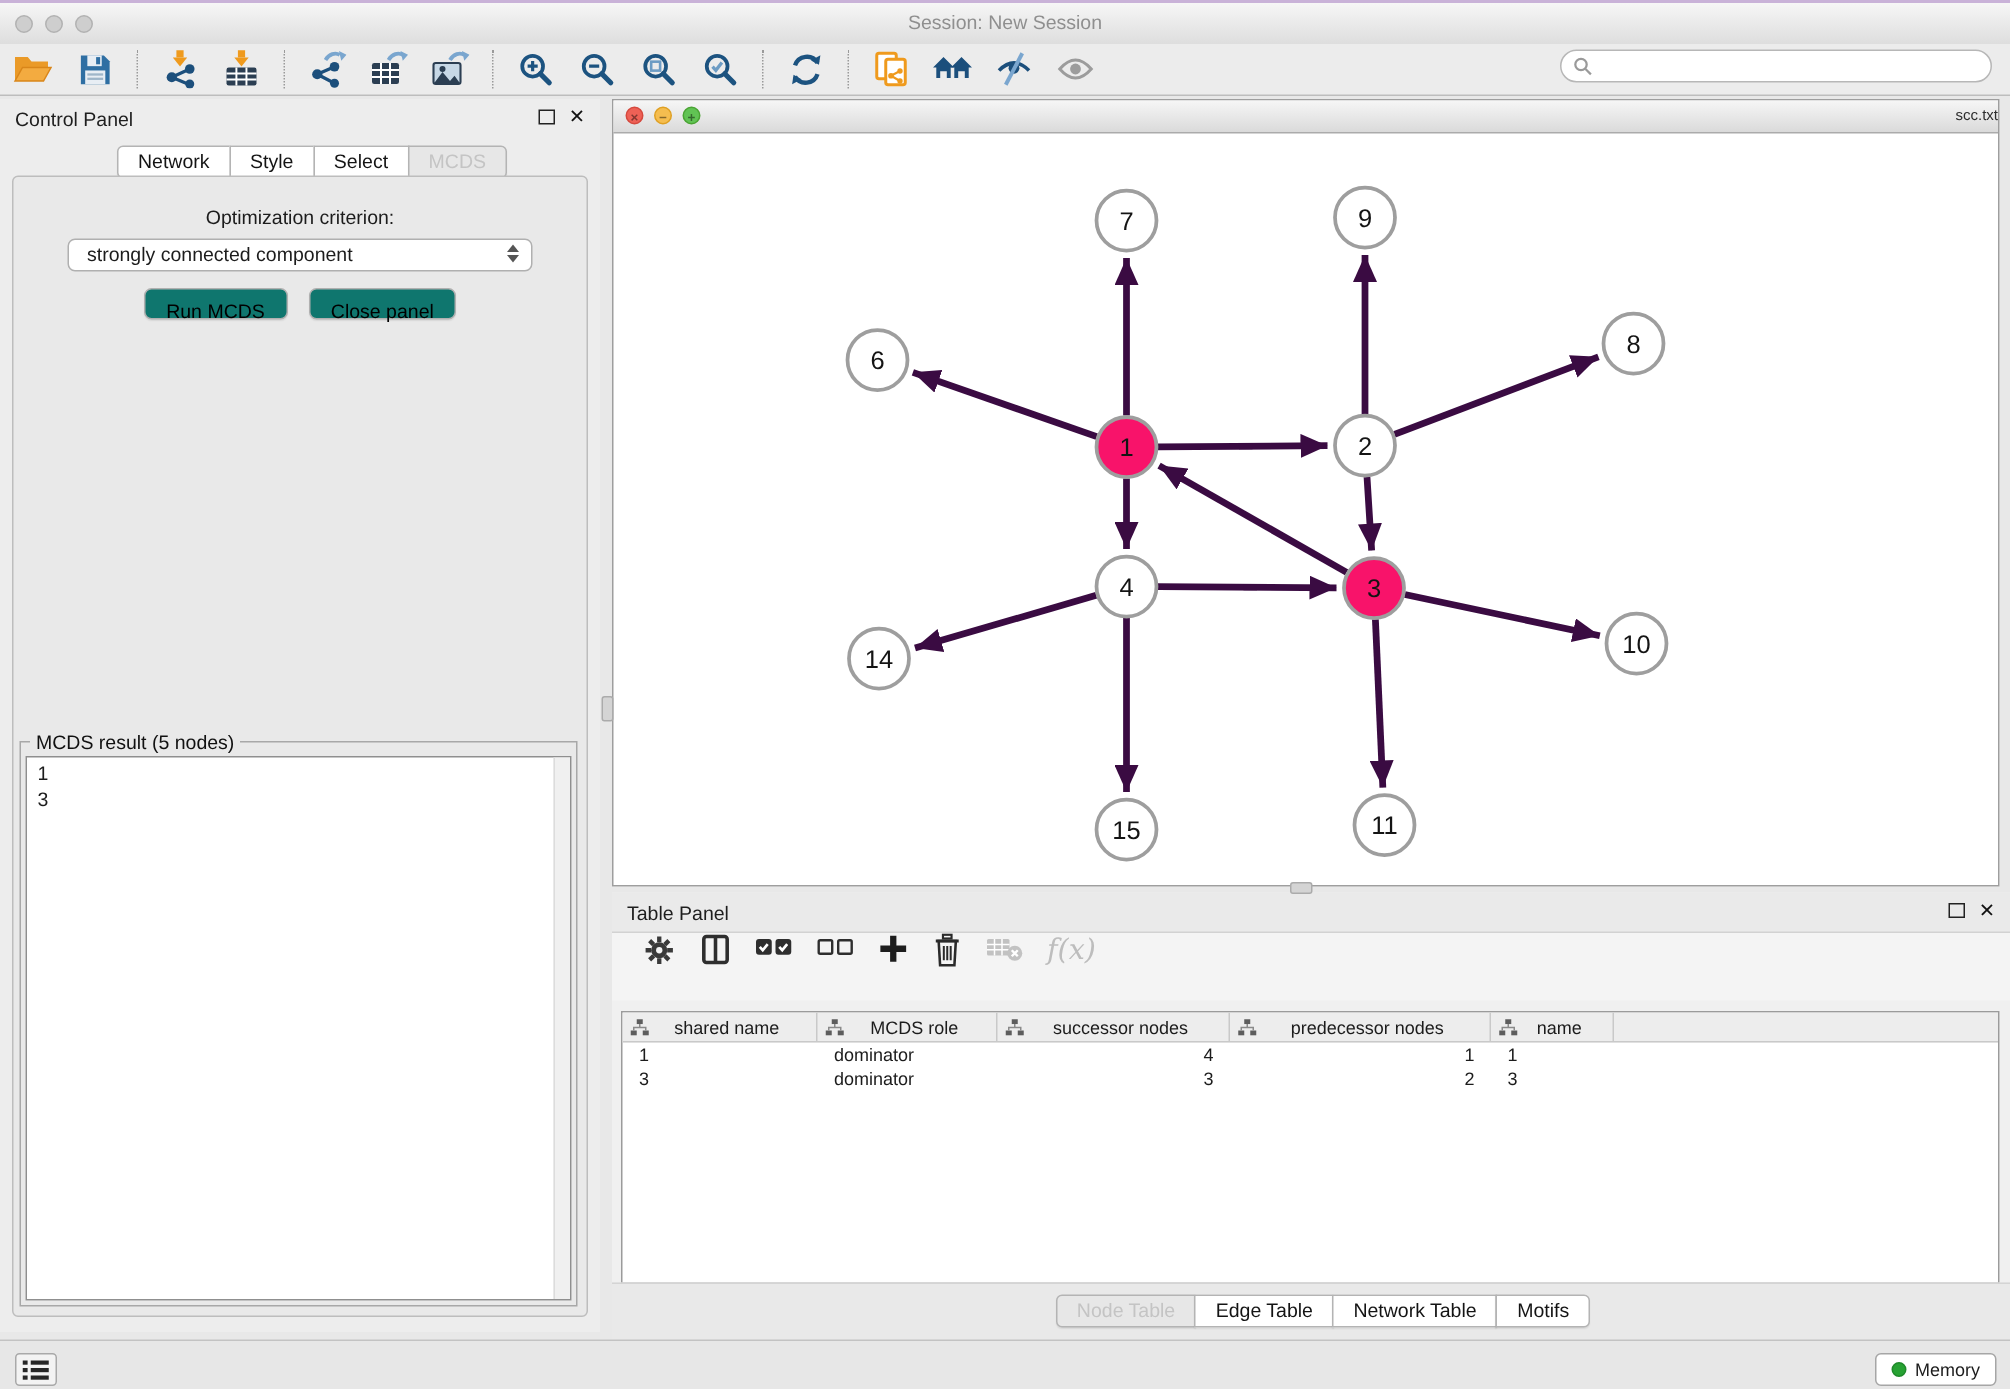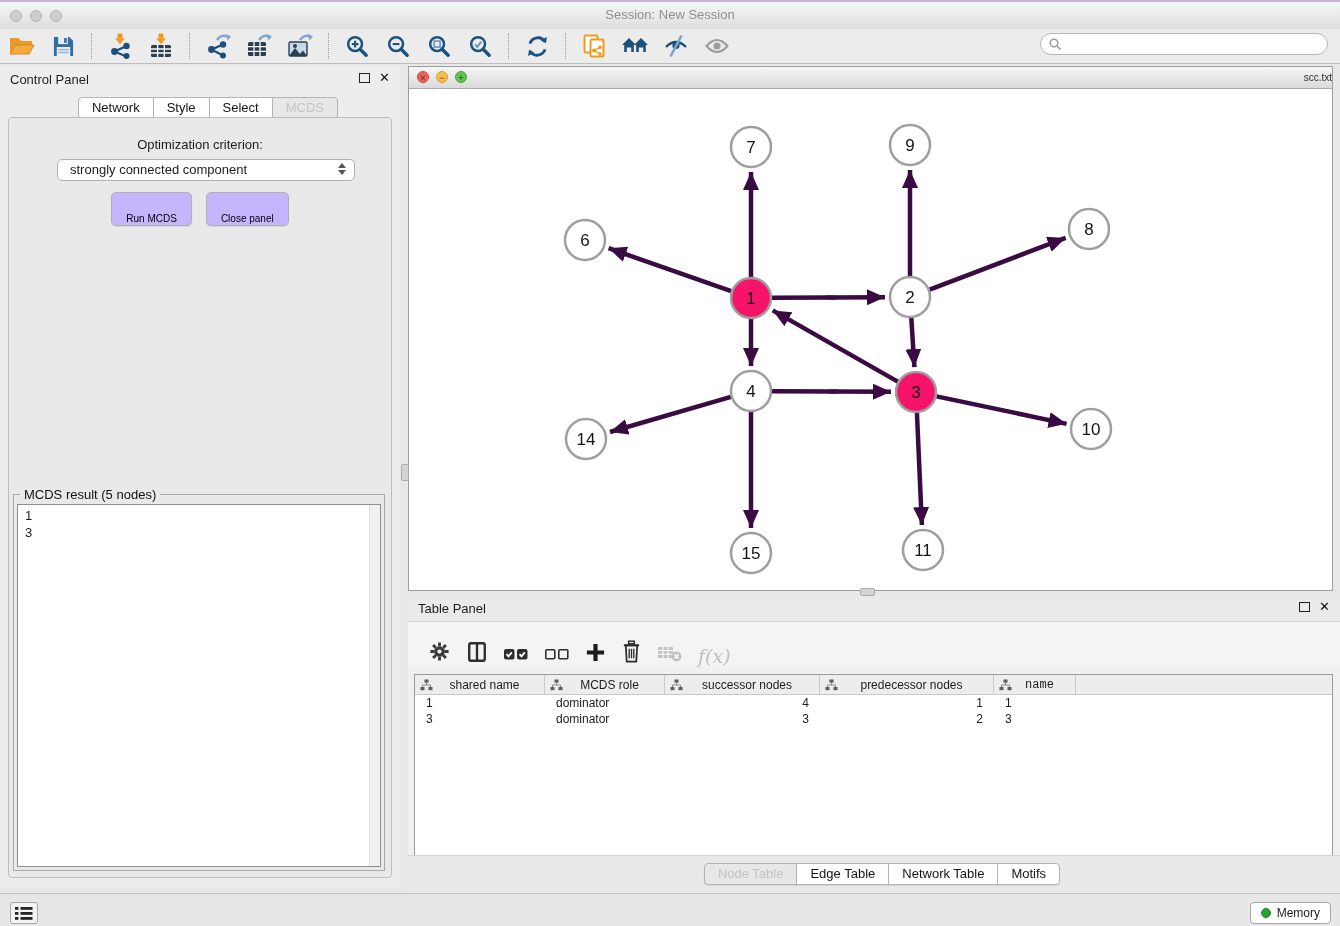--- a/index.html
+++ b/index.html
@@ -36,27 +36,27 @@
   .cpanel{left:0;top:66px;width:400px;height:822px;background:#ededed}
   .panel-head{position:relative;height:26px}
   .panel-title{position:absolute;left:10px;top:6px;font-size:13px;color:#1e1e1e}
   .head-icons{position:absolute;right:10px;top:6px;display:flex;gap:9px;align-items:center}
   .float-box{width:9px;height:8px;border:1.5px solid #222;display:inline-block}
   .close-x{font-size:13px;font-weight:bold;color:#111;line-height:12px}
   .cp-tabs{position:absolute;top:31px;left:0;right:0}
   .cp-body{position:absolute;left:8px;right:8px;top:51px;bottom:10px;background:#e9e9e9;
            border:1px solid #bdbdbd;border-radius:4px}
   .opt-label{position:absolute;top:19px;left:0;right:0;text-align:center;font-size:13px}
-  .criterion{position:absolute;left:48px;right:36px;top:41px;height:22px;background:#fff;border:1px solid #b0b0b0;
+  .criterion{position:absolute;left:36px;right:36px;top:41px;height:22px;background:#fff;border:1px solid #b0b0b0;
              border-radius:5px;box-sizing:border-box;font-size:13px;line-height:20px;padding-left:12px}
   .stepper{position:absolute;right:8px;top:3px;display:flex;flex-direction:column;gap:2px}
   .tri-up{width:0;height:0;border-left:4px solid transparent;border-right:4px solid transparent;border-bottom:5px solid #555}
   .tri-dn{width:0;height:0;border-left:4px solid transparent;border-right:4px solid transparent;border-top:5px solid #555}
   .btn-row{position:absolute;top:74px;left:0;right:0;display:flex;justify-content:center;gap:14px}
-  .mac-btn{height:21px;padding:16px 14px;background:#c4b5fd;border:1px solid #b0b0b0;border-radius:5px;font-size:10px;
+  .mac-btn{height:21px;padding:5px 14px;background:#0f766e;border:1px solid #b0b0b0;border-radius:5px;font-size:13px;
            line-height:19px;box-shadow:0 1px 1px rgba(0,0,0,.08)}
   .result-box{position:absolute;left:4px;right:6px;top:376px;bottom:6px;border:1px solid #a8a8a8}
   .result-legend{position:absolute;top:-8px;left:6px;background:#e9e9e9;padding:0 4px;font-size:13px;color:#111}
   .result-inner{position:absolute;left:3px;right:3px;top:9px;bottom:3px;background:#fff;border:1px solid #8f8f8f;
                 font-size:13px;line-height:17px;padding:2px 0 0 7px;box-sizing:border-box}
   .vtrack{position:absolute;right:0;top:0;bottom:0;width:10px;background:#f0f0f0;border-left:1px solid #dcdcdc}
 
   
   .netwin{left:408px;top:66px;width:925px;height:525px;background:#fff;border:1px solid #9e9e9e;box-sizing:border-box}
   .net-titlebar{position:relative;height:21px;background:linear-gradient(#f6f6f6,#dadada);border-bottom:1px solid #ababab}
@@ -64,21 +64,21 @@
   .net-lights{position:absolute;left:8px;top:4px;display:flex;gap:7px}
   .nlight{width:12px;height:12px;border-radius:50%;font-size:9px;font-weight:bold;line-height:12px;text-align:center;
           color:rgba(0,0,0,.45);box-sizing:border-box}
   .nl-red{background:#ee6156;border:1px solid #d5493e}
   .nl-yel{background:#f5bd4f;border:1px solid #dfa023}
   .nl-grn{background:#61c354;border:1px solid #4aa433}
 
   
   .tpanel{left:408px;top:595px;width:932px;height:298px;background:#f0f0f0}
   .tp-head{position:relative;height:26px;background:#eaeaea;border-bottom:1px solid #d2d2d2}
-  .tp-toolbar{position:absolute;top:27px;left:0;right:0;height:45px;display:flex;align-items:flex-end;
+  .tp-toolbar{position:absolute;top:27px;left:0;right:0;height:45px;display:flex;align-items:flex-start;
               padding-left:20px;gap:15px;background:#f4f4f4}
   .fx{font-family:"DejaVu Serif","Liberation Serif",serif;font-style:italic;font-size:19px;color:#bdbdbd}
   .tp-scroll{position:absolute;left:6px;right:7px;top:79px;height:180px;background:#fff;border:1px solid #9b9b9b;overflow:hidden}
   .thead{display:flex;height:19px;background:#ededed;border-bottom:1px solid #c9c9c9}
   .th{position:relative;border-right:1px solid #c9c9c9;display:flex;align-items:center;justify-content:center;
       font-size:12px;color:#1c1c1c;box-sizing:border-box;flex:0 0 auto}
   .th svg{position:absolute;left:5px;top:4px}
   .tr{display:flex;height:16px;font-size:12px;align-items:center}
   .td{box-sizing:border-box;flex:0 0 auto;overflow:hidden;white-space:nowrap}
   .td.left{padding-left:11px;text-align:left}
@@ -457,21 +457,21 @@
         </div>
         <div class="th" style="width: 174px;">
           <svg width="13" height="12" viewBox="0 0 13 12">
             <rect x="4.5" y="0.5" width="4" height="3.2" fill="#5d5d5d"></rect>
             <rect x="0.5" y="8" width="4" height="3.2" fill="#5d5d5d"></rect>
             <rect x="8.5" y="8" width="4" height="3.2" fill="#5d5d5d"></rect>
             <path d="M6.5 3.7v2.3M2.5 8V6h8v2" stroke="#8a8a8a" fill="none"></path>
           </svg>
           <span style="margin-left:10px">predecessor nodes</span>
         </div>
-        <div class="th" style="width: 82px; font-family: Liberation Mono, monospace;">
+        <div class="th" style="width: 82px;">
           <svg width="13" height="12" viewBox="0 0 13 12">
             <rect x="4.5" y="0.5" width="4" height="3.2" fill="#5d5d5d"></rect>
             <rect x="0.5" y="8" width="4" height="3.2" fill="#5d5d5d"></rect>
             <rect x="8.5" y="8" width="4" height="3.2" fill="#5d5d5d"></rect>
             <path d="M6.5 3.7v2.3M2.5 8V6h8v2" stroke="#8a8a8a" fill="none"></path>
           </svg>
           <span style="margin-left:10px">name</span>
         </div>
       </div>
     <div id="tbody">

